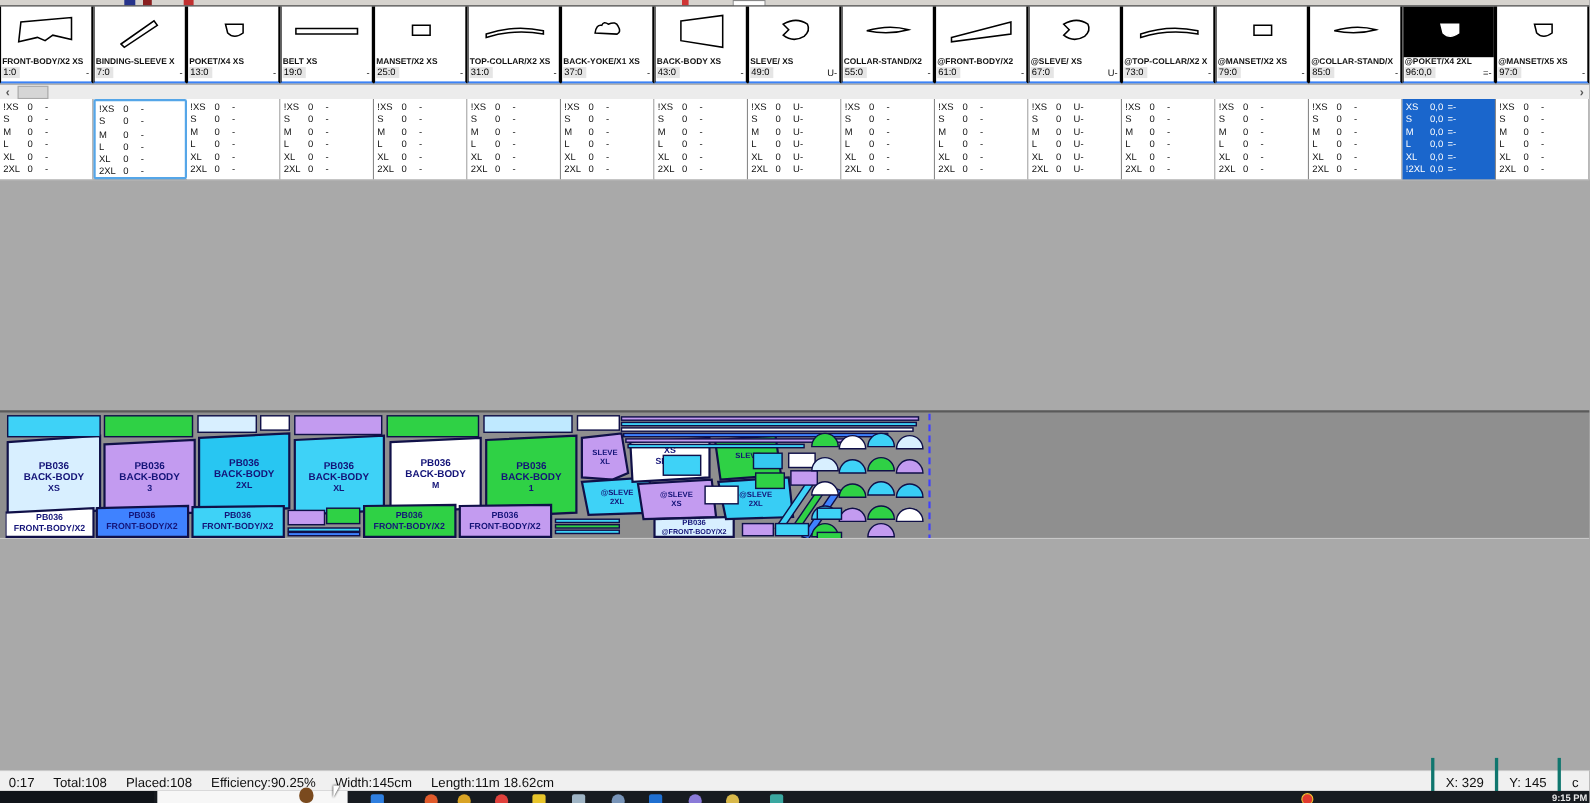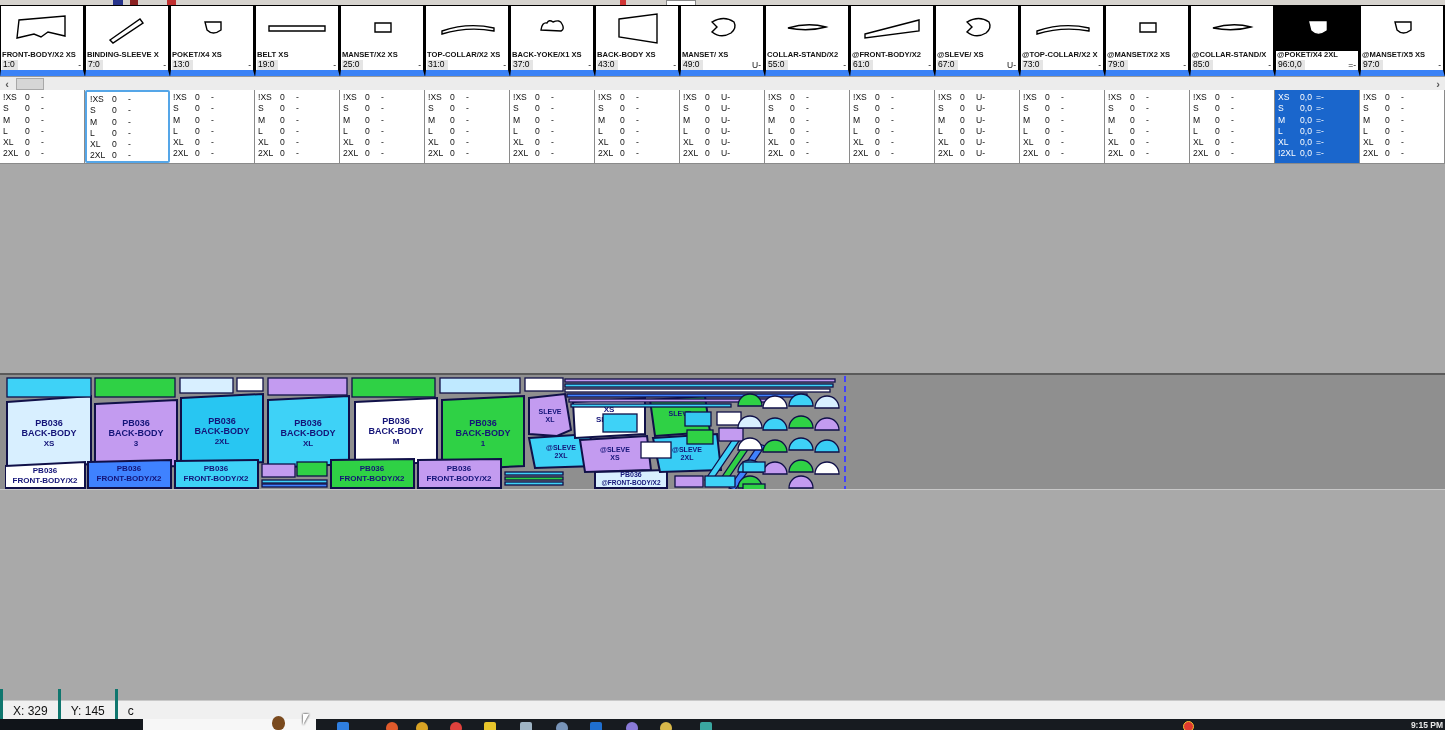--- a/index.html
+++ b/index.html
@@ -3,21 +3,21 @@
 <meta charset="utf-8">
 <style>
   html,body{margin:0;padding:0;}
   body{width:1445px;height:730px;overflow:hidden;position:relative;
        font-family:"Liberation Sans",sans-serif;background:#a9a9a9;}
   
   #toolbar-sliver{position:absolute;left:0;top:0;width:1445px;height:5px;background:#d6d3ce;}
   #toolbar-sliver .frag{position:absolute;top:0;height:5px;}
   
   #piece-row{position:absolute;left:0;top:5px;width:1445px;height:71px;display:flex;background:#fff;border-top:1px solid #000;}
-  .piece-cell{width:85px;box-sizing:border-box;border-right:2px solid #000;border-left:1px solid #000;border-bottom:7px solid #3b82f6;background:#fff;display:flex;flex-direction:column;position:relative;}
+  .piece-cell{width:85px;box-sizing:border-box;border-right:2px solid #000;border-left:1px solid #000;border-bottom:3px solid #3b82f6;background:#fff;display:flex;flex-direction:column;position:relative;}
   .piece-thumb{height:46px;display:flex;align-items:center;justify-content:center;}
   .piece-thumb.sel{background:#000;}
   .piece-label{font-size:7.6px;font-weight:600;color:#111;white-space:nowrap;overflow:hidden;padding:0 1px;line-height:8px;}
   .piece-numrow{display:flex;justify-content:space-between;align-items:center;font-size:8.5px;padding:1px 2px 0 1px;line-height:9px;}
   .piece-num{background:#e5e5e5;padding:0 3px 1px 1px;}
   .piece-numsuffix{color:#111;}
   
   #hscroll{position:absolute;left:0;top:76px;width:1445px;height:14px;background:#ececec;border-top:1px solid #9a9a9a;display:flex;align-items:center;}
   .scroll-btn{width:14px;height:13px;display:flex;align-items:center;justify-content:center;font-size:11px;color:#555;font-weight:bold;}
   #hscroll-thumb{width:26px;height:10px;background:#d6d6d6;border:1px solid #a8a8a8;margin-left:2px;}
@@ -157,21 +157,21 @@
         <span class="piece-num">43:0</span>
         <span class="piece-numsuffix">-</span>
       </div>
     </div>
     <div class="piece-cell">
       <div class="piece-thumb">
         <svg width="64" height="44" viewBox="0 0 64 44">
           <path d="M22 15 Q34 8 44 15 Q47 21 41 26 Q31 32 22 25 L27 20 Z" fill="none" stroke="#000" stroke-width="1.4"></path>
         </svg>
       </div>
-      <div class="piece-label">MANSET/ XS</div>
+      <div class="piece-label">SLEVE/ XS</div>
       <div class="piece-numrow">
         <span class="piece-num">49:0</span>
         <span class="piece-numsuffix">U-</span>
       </div>
     </div>
     <div class="piece-cell">
       <div class="piece-thumb">
         <svg width="64" height="44" viewBox="0 0 64 44">
           <path d="M13 21 Q33 15 51 20 Q33 25 13 21 Z" fill="none" stroke="#000" stroke-width="1.4"></path>
         </svg>
@@ -933,20 +933,28 @@
       <path d="M 810 98 A 12 12 0 0 1 834 98 Z" fill="#ffffff" stroke="#101048" stroke-width="1.3"></path>
       <path d="M 733 112 A 12 12 0 0 1 757 112 Z" fill="#2fd145" stroke="#101048" stroke-width="1.3"></path>
       <path d="M 784 112 A 12 12 0 0 1 808 112 Z" fill="#c39bf0" stroke="#101048" stroke-width="1.3"></path>
       <rect x="738" y="86" width="22" height="10" fill="#3ed2f7" stroke="#101048" stroke-width="1.3"></rect>
       <rect x="738" y="108" width="22" height="6" fill="#2fd145" stroke="#101048" stroke-width="1.3"></rect>
       <line x1="840" y1="0" x2="840" y2="113" stroke="#4040ff" stroke-width="2" stroke-dasharray="6,4"></line>
     </svg>
 </div>
 
 <div id="status-bar">
+  <div id="status-left">
+    <span>0:17</span>
+    <span>Total:108</span>
+    <span>Placed:108</span>
+    <span>Efficiency:90.25%</span>
+    <span>Width:145cm</span>
+    <span>Length:11m 18.62cm</span>
+  </div>
   <div class="status-box">X: 329</div>
   <div class="status-box">Y: 145</div>
   <div class="status-box">c</div>
 </div>
 
 <div id="taskbar">
   <div id="tb-start"></div>
   <div id="tb-search"></div>
   <div id="tb-notif" style="left:1183px"></div>
   <div id="tb-clock">9:15 PM</div>

